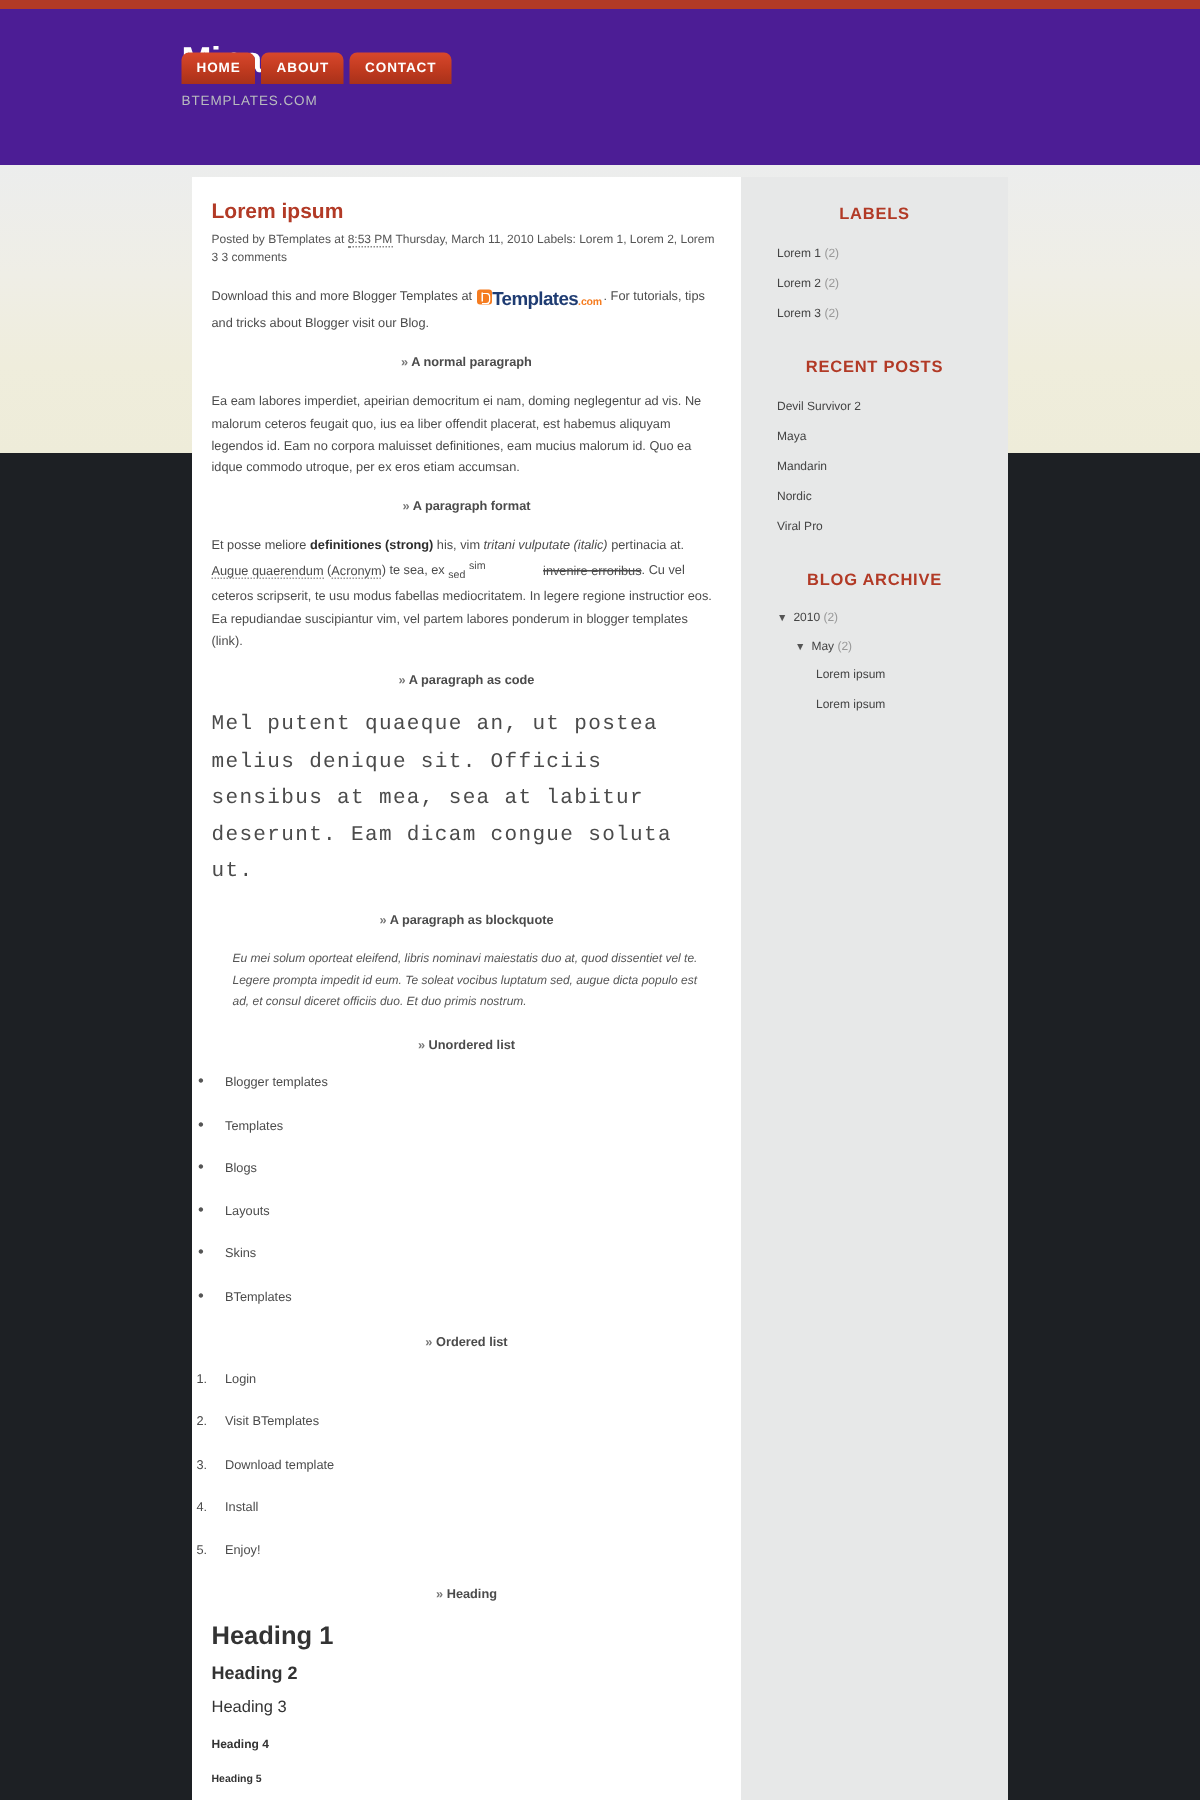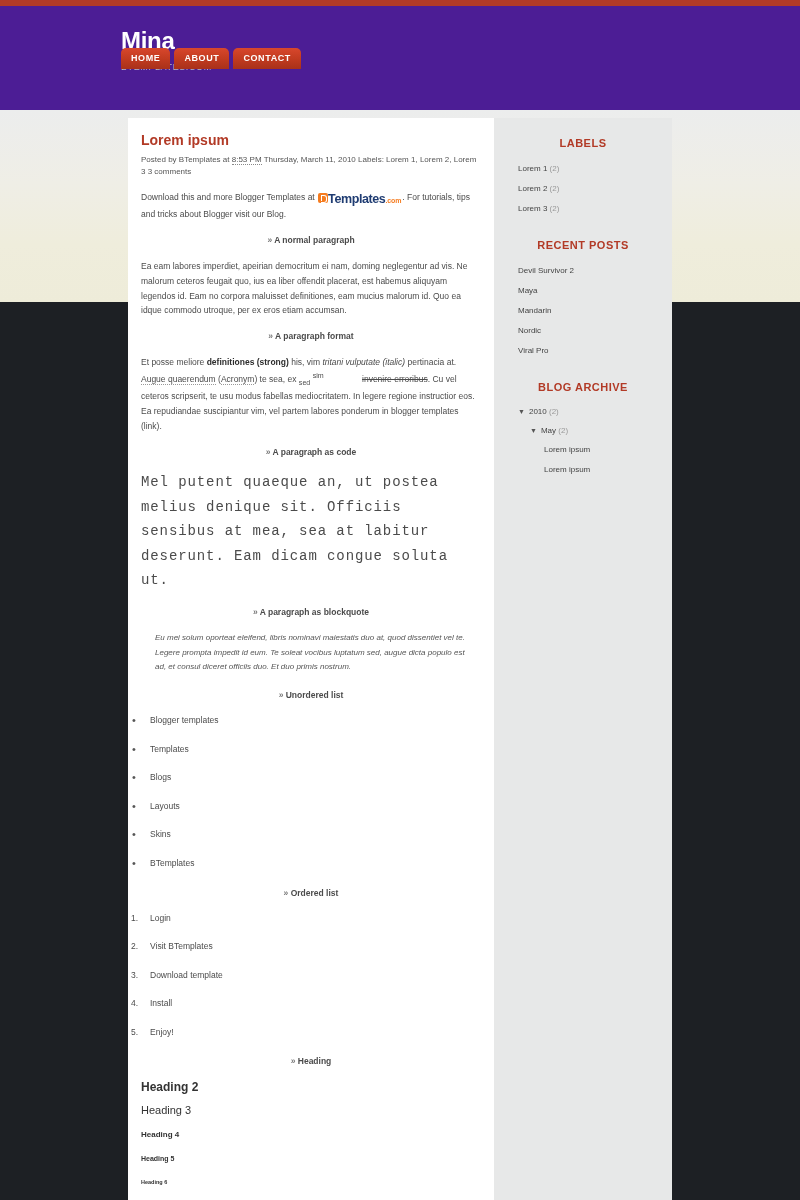--- a/index.html
+++ b/index.html
@@ -34,21 +34,21 @@
     line-height:1.1;
   }
   #blog-desc {
     color:#b9bcbf;
     font-size:9px;
     letter-spacing:0.6px;
     margin-top:8px;
   }
 
   
-  #nav { position:absolute; left:0; bottom:3px; display:flex; gap:4px; }
+  #nav { position:absolute; left:0; bottom:16px; display:flex; gap:4px; }
   .nav-tab {
     background:linear-gradient(to bottom,#d8472c 0%, #c03a1f 55%, #a8311a 100%);
     color:#fff;
     font-size:9px;
     font-weight:bold;
     letter-spacing:0.6px;
     padding:6px 10px 6px 10px;
     border-radius:5px 5px 0 0;
     line-height:1;
     cursor:pointer;
@@ -297,20 +297,21 @@
         <p class="sub-head"><span class="chev">»</span> <span>Ordered list</span></p>
         <ol class="o-list">
           <li>Login</li>
           <li>Visit BTemplates</li>
           <li>Download template</li>
           <li>Install</li>
           <li>Enjoy!</li>
         </ol>
 
         <p class="sub-head"><span class="chev">»</span> <span>Heading</span></p>
+        <h1 class="hx">Heading 1</h1>
         <h2 class="hx">Heading 2</h2>
         <h3 class="hx">Heading 3</h3>
         <h4 class="hx">Heading 4</h4>
         <h5 class="hx">Heading 5</h5>
         <h6 class="hx">Heading 6</h6>
 
         <p class="sub-head"><span class="chev">»</span> <span>A table</span></p>
         <div class="table-gap"></div>
 
       </div>

